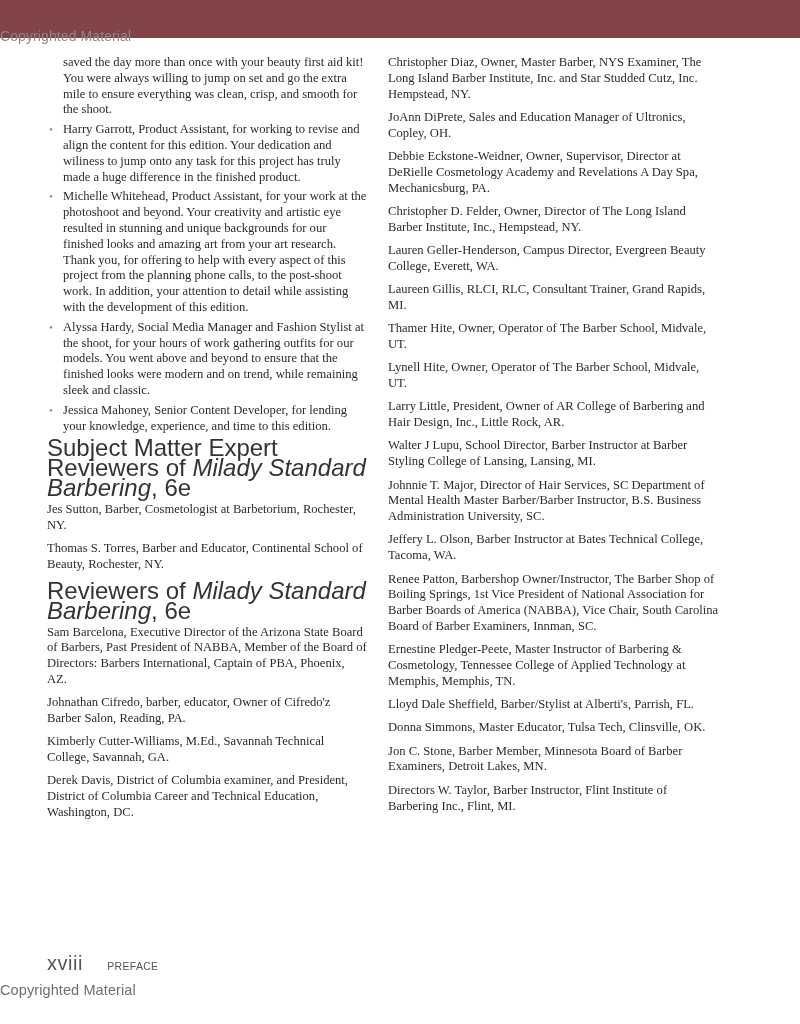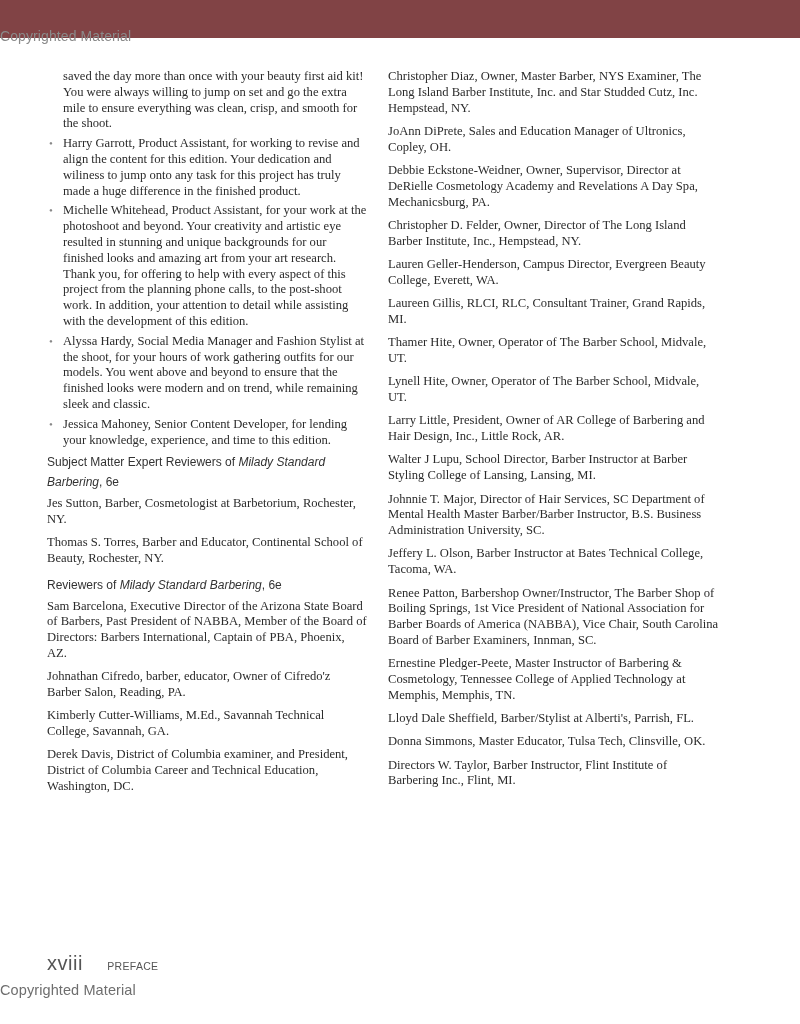--- a/index.html
+++ b/index.html
@@ -16,36 +16,36 @@
   .watermark {
     position: absolute; left: 0; width: 800px; text-align: left;
     font-family: "Liberation Sans", "DejaVu Sans", sans-serif;
     font-size: 14px; color: #777; letter-spacing: 0.1px;
   }
   .watermark.top { top: 28px; color: #8a8a8a; }
   .watermark.bottom { top: 982px; color: #6e6e6e; font-size: 14.5px; }
 
   .col {
     position: absolute; top: 55px;
-    font-size: 12.6px; line-height: 15.8px; margin-top: 14px;
+    font-size: 12.6px; line-height: 15.8px;
   }
   .col.left { left: 47px; width: 320px; }
   .col.right { left: 388px; width: 332px; top: 55px; }
 
   ul.ack { list-style: none; margin: 0; padding: 0; }
   ul.ack li { position: relative; padding-left: 16px; margin-bottom: 4px; }
   ul.ack li.cont { padding-left: 16px; }
   ul.ack li .bullet {
     position: absolute; left: 2px; top: 0; color: #888; font-size: 11px;
   }
   .entry { margin: 0 0 7.5px 0; }
 
   h2.section {
     font-family: "Liberation Sans", "DejaVu Sans", sans-serif;
-    font-weight: normal; font-size: 12px; line-height: 20px;
+    font-weight: normal; font-size: 24px; line-height: 20px;
     color: #333; margin: 0 0 4px 0;
   }
   h2.section .it { font-style: italic; }
   .sec1 { margin-top: 31px; }
   .sec2 { margin-top: 36px; }
 
   .footer {
     position: absolute; top: 952px; left: 47px;
     font-family: "Liberation Sans", "DejaVu Sans", sans-serif;
     color: #555;
@@ -103,20 +103,21 @@
   <div class="entry">Thamer Hite, Owner, Operator of The Barber School, Midvale, UT.</div>
   <div class="entry">Lynell Hite, Owner, Operator of The Barber School, Midvale, UT.</div>
   <div class="entry">Larry Little, President, Owner of AR College of Barbering and Hair Design, Inc., Little Rock, AR.</div>
   <div class="entry">Walter J Lupu, School Director, Barber Instructor at Barber Styling College of Lansing, Lansing, MI.</div>
   <div class="entry">Johnnie T. Major, Director of Hair Services, SC Department of Mental Health Master Barber/Barber Instructor, B.S. Business Administration University, SC.</div>
   <div class="entry">Jeffery L. Olson, Barber Instructor at Bates Technical College, Tacoma, WA.</div>
   <div class="entry">Renee Patton, Barbershop Owner/Instructor, The Barber Shop of Boiling Springs, 1st Vice President of National Association for Barber Boards of America (NABBA), Vice Chair, South Carolina Board of Barber Examiners, Innman, SC.</div>
   <div class="entry">Ernestine Pledger-Peete, Master Instructor of Barbering &amp; Cosmetology, Tennessee College of Applied Technology at Memphis, Memphis, TN.</div>
   <div class="entry">Lloyd Dale Sheffield, Barber/Stylist at Alberti's, Parrish, FL.</div>
   <div class="entry">Donna Simmons, Master Educator, Tulsa Tech, Clinsville, OK.</div>
+  <div class="entry">Jon C. Stone, Barber Member, Minnesota Board of Barber Examiners, Detroit Lakes, MN.</div>
   <div class="entry">Directors W. Taylor, Barber Instructor, Flint Institute of Barbering Inc., Flint, MI.</div>
 </div>
 
 <div class="footer">
   <span class="pgnum">xviii</span>
   <span class="running">PREFACE</span>
 </div>
 
 <div class="watermark bottom">Copyrighted Material</div>
 

